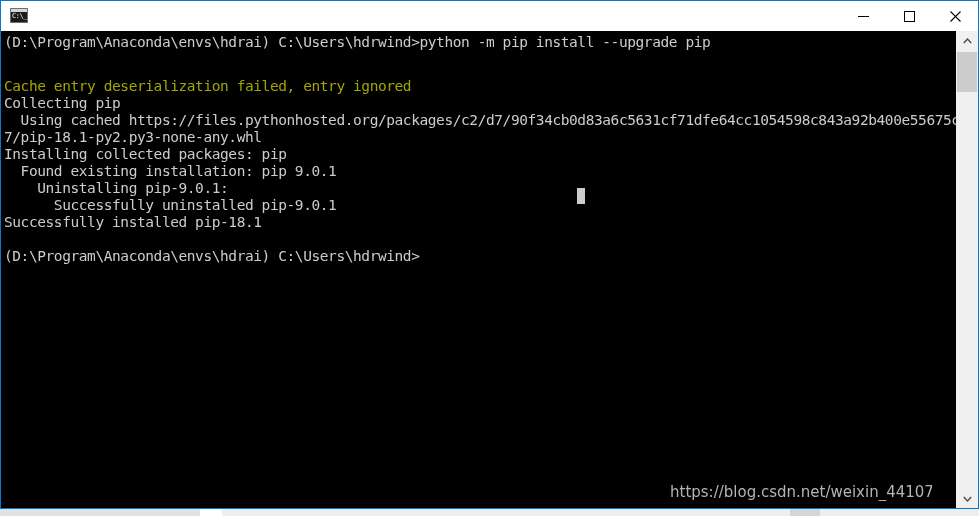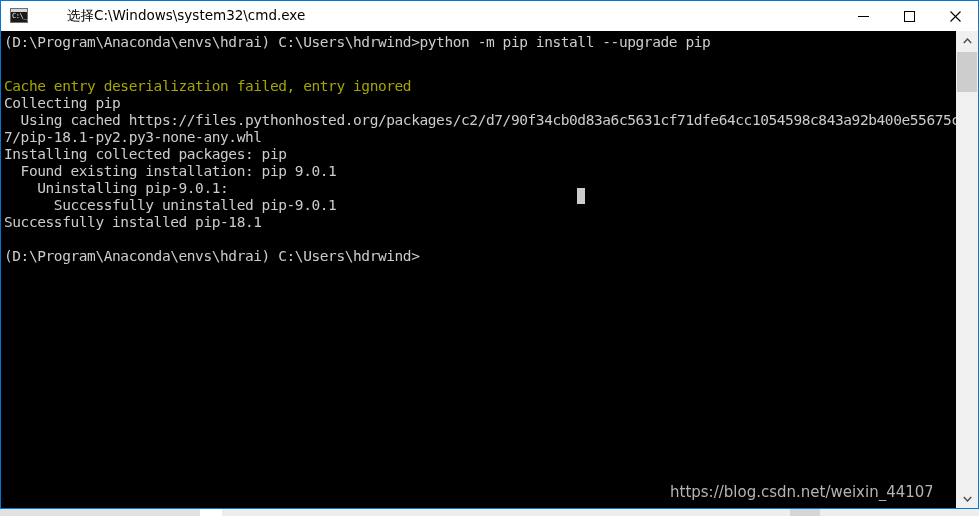--- a/index.html
+++ b/index.html
@@ -34,23 +34,23 @@
     background: #ffffff;
     border-top: 1px solid #0078d7;
     display: flex;
     align-items: center;
     position: relative;
   }
   #app-icon {
     width: 21px;
     height: 16px;
     margin-left: 9px;
+    margin-right: 8px;
     position: relative;
     flex: 0 0 auto;
-    padding-left: 36px;
   }
   #app-icon .frame {
     position: absolute;
     left: 0; top: 0;
     width: 18px; height: 15px;
     background: #1a1a1a;
     border: 1px solid #6f6f6f;
     box-sizing: border-box;
   }
   #app-icon .titlestrip {
@@ -219,21 +219,20 @@
 <body>
 
 <div id="window" style="border-color: rgb(0, 120, 215);">
 
   <div id="titlebar" style="background: rgb(255, 255, 255); border-top-color: rgb(0, 120, 215);">
     <div id="app-icon">
       <div class="frame"></div>
       <div class="titlestrip"></div>
       <div class="prompttext">C:\_</div>
     </div>
-    <div id="title-text" style="color: rgb(0, 0, 0);">选择C:\Windows\system32\cmd.exe</div>
 
     <div id="window-controls">
       <button class="wc-btn">
         <svg width="11" height="11" viewBox="0 0 11 11">
           <line x1="0" y1="5.5" x2="11" y2="5.5" stroke="#000000" stroke-width="1"></line>
         </svg>
       </button>
       <button class="wc-btn">
         <svg width="11" height="11" viewBox="0 0 11 11">
           <rect x="0.5" y="0.5" width="10" height="10" fill="none" stroke="#000000" stroke-width="1"></rect>

